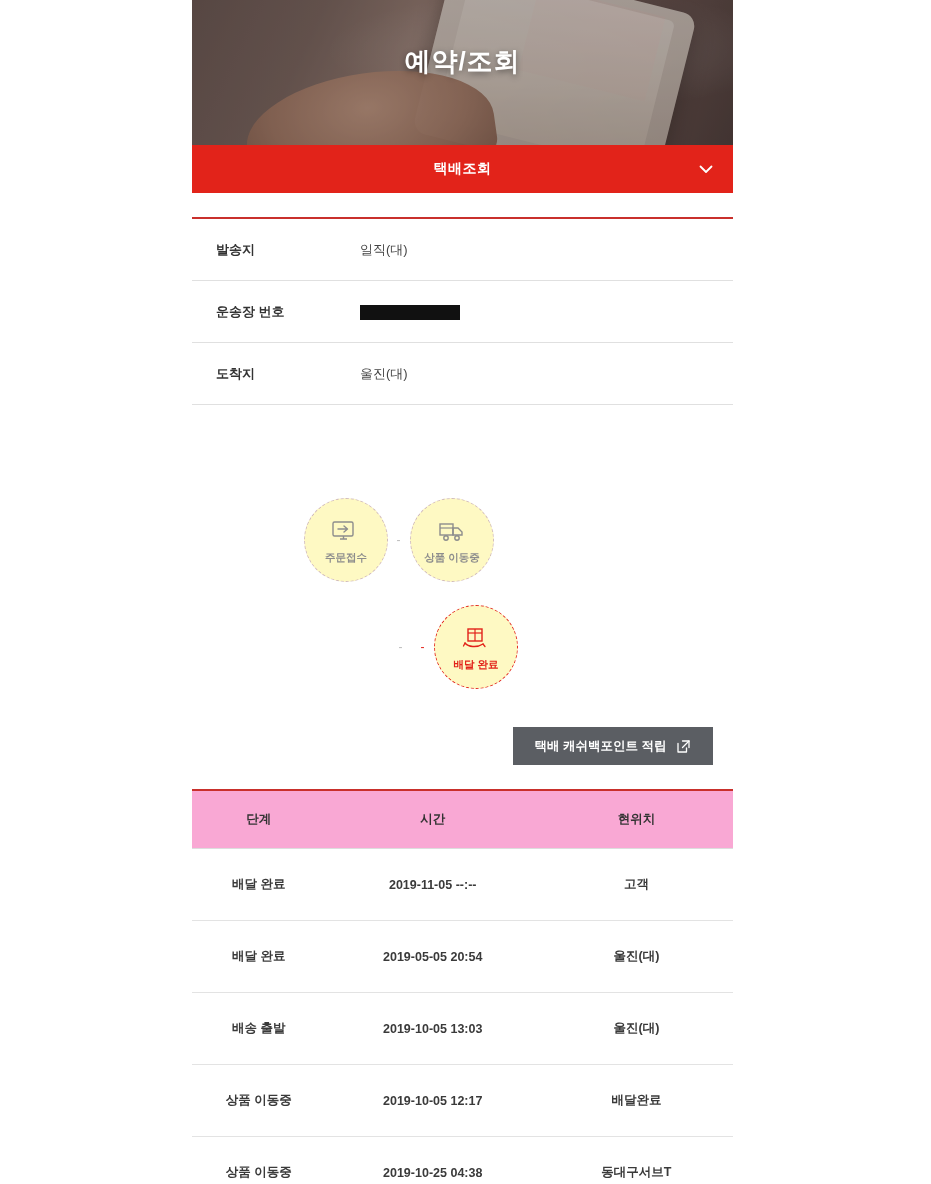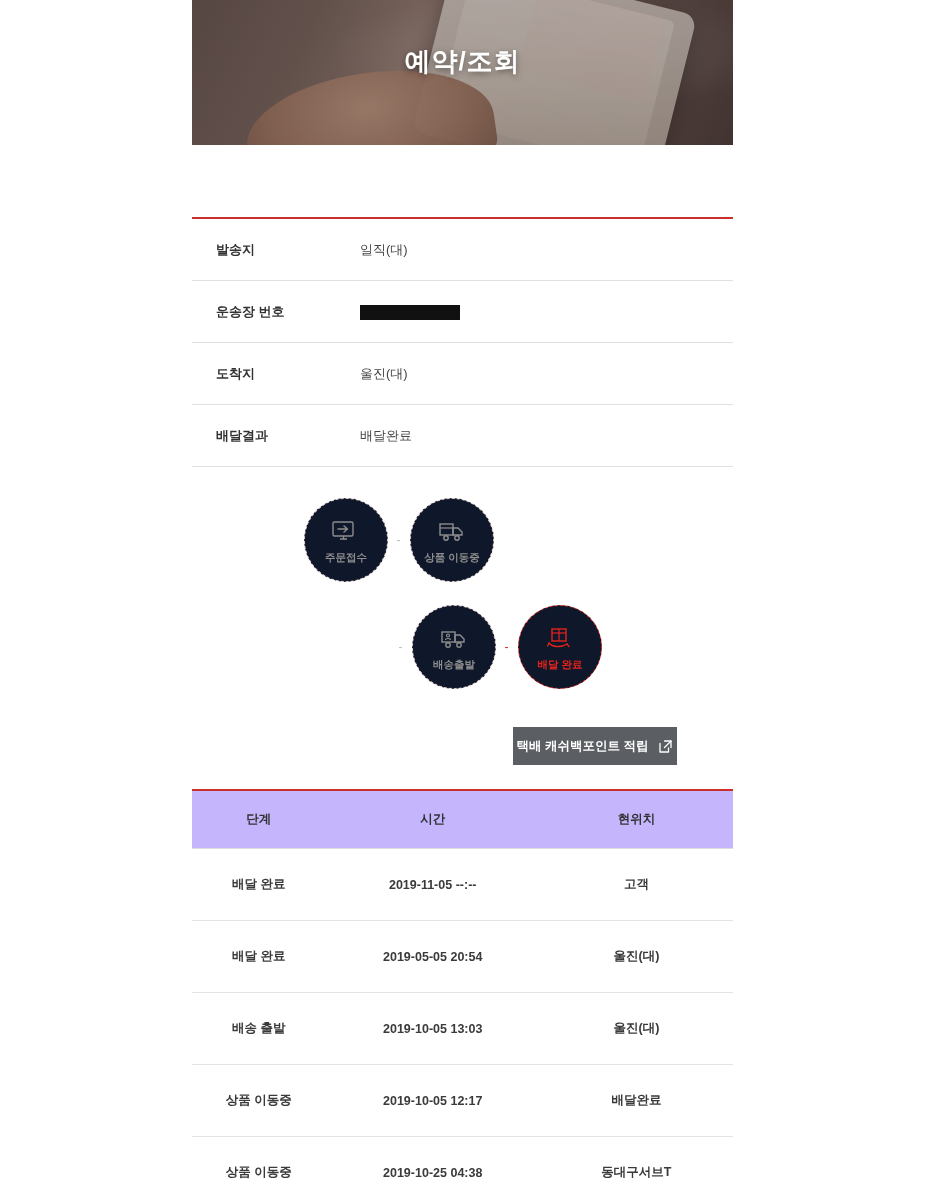--- a/index.html
+++ b/index.html
@@ -183,21 +183,21 @@
     width: 84px;
     height: 84px;
     border-radius: 50%;
     border: 1px dashed #d0b9b9;
     display: flex;
     flex-direction: column;
     align-items: center;
     justify-content: center;
     box-sizing: border-box;
     color: #8d8d8d;
-    background: #0f172a;
+    background: #fef9c3;
   }
   .circle.active {
     border: 1px dashed #e2231a;
     color: #e2231a;
   }
   .circle .ic { height: 34px; display:flex; align-items:center; justify-content:center; }
   .circle .cap {
     margin-top: 2px;
     font-size: 10.5px;
     font-weight: bold;
@@ -210,21 +210,21 @@
     font-size: 12px;
     letter-spacing: 1px;
   }
   .dash.red { color: #e2231a; }
 
   
   .cashback-btn {
     position: absolute;
     left: 513px;
     top: 727px;
-    width: 164px;
+    width: 200px;
     height: 38px;
     background: #5b5e63;
     color: #ffffff;
     display: flex;
     align-items: center;
     justify-content: center;
     gap: 10px;
     font-size: 12.5px;
     font-weight: bold;
     cursor: pointer;
@@ -237,21 +237,21 @@
     left: 192px;
     top: 789px;
     width: 541px;
     border-top: 2px solid #c9302c;
   }
   .h-head {
     display: flex;
     height: 57px;
     align-items: center;
     border-bottom: 1px solid #ddd;
-    background: #c4b5fd;
+    background: #f9a8d4;
   }
   .h-head .c {
     font-size: 12.5px;
     font-weight: bold;
     color: #333;
     text-align: center;
   }
   .h-row {
     display: flex;
     align-items: center;
@@ -285,44 +285,48 @@
 
   <div class="hero">
     <div class="hero-photo"></div>
     <div class="hero-red-strip"></div>
     <div class="hero-phone"></div>
     <div class="hero-hand"></div>
     <div class="hero-overlay"></div>
     <div class="hero-title">예약/조회</div>
   </div>
 
+  <div class="select-bar">
+    <span class="label">택배조회</span>
+    <span class="chev">
+      <svg width="18" height="18" viewBox="0 0 18 18" aria-hidden="true">
+        <path d="M3.5 6.5 L9 12 L14.5 6.5" fill="none" stroke="#ffffff" stroke-width="1.8" stroke-linecap="round" stroke-linejoin="round"></path>
+      </svg>
+    </span>
+  </div>
 
   <div class="info">
 
     <div class="info-row">
       <div class="k">발송지</div>
       <div class="v">일직(대)</div>
     </div>
 
     <div class="info-row">
       <div class="k">운송장 번호</div>
       <div class="v">
         <span class="redacted"></span>
       </div>
     </div>
 
     <div class="info-row">
       <div class="k">도착지</div>
       <div class="v">울진(대)</div>
     </div>
 
-    <div class="info-row">
-      <div class="k">배달결과</div>
-      <div class="v">배달완료</div>
-    </div>
 
   </div>
 
   <div class="steps">
 
     <div class="step-row row1">
       <div class="circle">
         <span class="ic">
           <svg width="30" height="26" viewBox="0 0 30 26" aria-hidden="true">
             <rect x="2" y="3" width="20" height="14" rx="1.5" fill="none" stroke="#8d8d8d" stroke-width="1.4"></rect>
@@ -342,33 +346,20 @@
             <circle cx="9" cy="19" r="2.2" fill="none" stroke="#8d8d8d" stroke-width="1.4"></circle>
             <circle cx="20" cy="19" r="2.2" fill="none" stroke="#8d8d8d" stroke-width="1.4"></circle>
           </svg>
         </span>
         <span class="cap">상품 이동중</span>
       </div>
     </div>
 
     <div class="step-row row2">
       <div class="dash">-</div>
-      <div class="circle">
-        <span class="ic">
-          <svg width="30" height="26" viewBox="0 0 30 26" aria-hidden="true">
-            <rect x="3" y="6" width="13" height="10" fill="none" stroke="#8d8d8d" stroke-width="1.4"></rect>
-            <path d="M16 9 h5 l4 4 v3 h-9 z" fill="none" stroke="#8d8d8d" stroke-width="1.4"></path>
-            <circle cx="9" cy="19" r="2.2" fill="none" stroke="#8d8d8d" stroke-width="1.4"></circle>
-            <circle cx="20" cy="19" r="2.2" fill="none" stroke="#8d8d8d" stroke-width="1.4"></circle>
-            <circle cx="9" cy="9.5" r="1.5" fill="none" stroke="#8d8d8d" stroke-width="1.2"></circle>
-            <path d="M6.5 14 c0-2 5-2 5 0" fill="none" stroke="#8d8d8d" stroke-width="1.2"></path>
-          </svg>
-        </span>
-        <span class="cap">배송출발</span>
-      </div>
       <div class="dash red">-</div>
       <div class="circle active">
         <span class="ic">
           <svg width="30" height="26" viewBox="0 0 30 26" aria-hidden="true">
             <rect x="7" y="3" width="14" height="12" fill="none" stroke="#e2231a" stroke-width="1.4"></rect>
             <path d="M7 7 h14" stroke="#e2231a" stroke-width="1.2"></path>
             <path d="M14 3 v12" stroke="#e2231a" stroke-width="1.2"></path>
             <path d="M4 17 c3 4 12 5 18 1" fill="none" stroke="#e2231a" stroke-width="1.4" stroke-linecap="round"></path>
             <path d="M4 17 l-1.5 3 M22 18 l2 2.5" stroke="#e2231a" stroke-width="1.3" stroke-linecap="round"></path>
           </svg>

